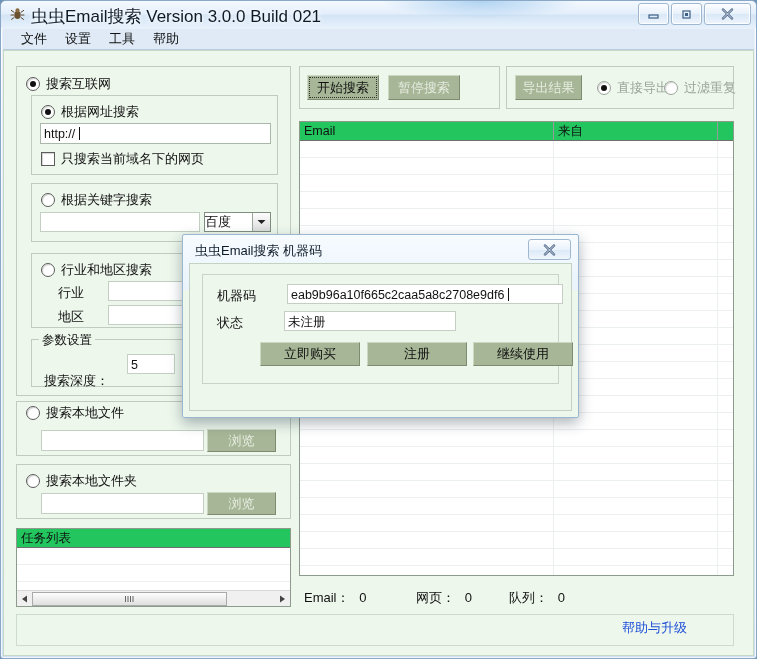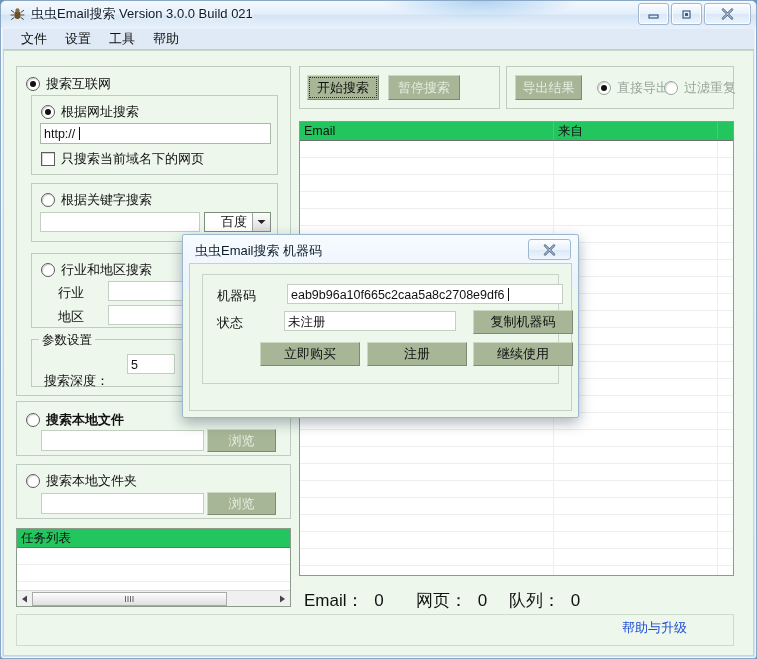--- a/index.html
+++ b/index.html
@@ -31,21 +31,21 @@
   }
   .titlebar .glow {
     position:absolute; left: 380px; top:-18px; width: 200px; height: 36px;
     background: radial-gradient(ellipse at center, rgba(120,180,230,.55), rgba(120,180,230,0) 70%);
   }
   .app-icon {
     position: absolute; left: 8px; top: 5px; width: 17px; height: 17px;
   }
   .title-text {
     position: absolute; left: 30px; top: 4px;
-    font-size: 13px; color: #0d1a28; white-space: nowrap;
+    font-size: 17px; color: #0d1a28; white-space: nowrap;
     text-shadow: 0 0 4px #fff, 0 0 6px #fff;
   }
   .winbtns { position: absolute; right: 5px; top: 2px; display: flex; gap: 2px; }
   .winbtn {
     width: 29px; height: 20px;
     border: 1px solid #9fb8d0;
     border-radius: 3px;
     background: linear-gradient(180deg,#fcfdff 0%, #e8f1fb 50%, #d9e8f7 51%, #eef5fd 100%);
     display: flex; align-items: center; justify-content: center;
     box-shadow: inset 0 0 0 1px rgba(255,255,255,.85);
@@ -122,21 +122,21 @@
     border-left: 1px solid #111; height: 13px; vertical-align: -2px;
   }
   .label { position: absolute; font-size: 13px; color: #111; white-space: nowrap; }
 
   .combo {
     position: absolute; box-sizing: border-box;
     background: #fff; border: 1px solid #7f8f7e;
     display: flex; align-items: center;
     font-size: 13px; color: #111;
   }
-  .combo .val { padding-left: 16px; flex: 1; }
+  .combo .val { padding-left: 0; flex: 1; }
   .combo .arrowbox {
     width: 17px; height: 100%;
     background: linear-gradient(180deg,#fdfdfd,#dcdcdc);
     border-left: 1px solid #9aa69a;
     display:flex; align-items:center; justify-content:center;
   }
 
   .btn {
     position: absolute; box-sizing: border-box;
     background: #a6b696;
@@ -174,21 +174,21 @@
     display: flex; align-items: center;
   }
   .hs-arrow { width: 15px; height: 15px; display:flex; align-items:center; justify-content:center; }
   .hs-thumb {
     height: 14px; background: linear-gradient(180deg,#fdfdfd,#dfdfdf);
     border: 1px solid #aaa; box-sizing: border-box;
     display: flex; align-items: center; justify-content: center;
   }
   .hs-track { flex: 1; }
 
-  .statusline { position: absolute; font-size: 17px; color: #111; white-space: nowrap; }
+  .statusline { position: absolute; font-size: 13px; color: #111; white-space: nowrap; }
   .link { position: absolute; font-size: 13px; color: #1d4ed8; white-space: nowrap; }
 
   
   .dialog {
     position: absolute;
     box-sizing: border-box;
     background: linear-gradient(180deg,#f6fbff 0%,#eaf3fb 30%, #edf7ec 30%, #edf7ec 100%);
     border: 1px solid #9bb6cf;
     border-radius: 2px;
     box-shadow: 0 5px 14px rgba(20,40,60,.35);
@@ -325,21 +325,21 @@
           <div class="grp-title">参数设置</div>
           <div class="label" style="left:12px; top:32px;">搜索深度：</div>
           <div class="tf" style="left:95px; top:14px; width:48px; height:20px; border-color:#c3cfc2;">
             <span>5</span>
           </div>
           <div class="label" style="left:155px; top:17px;">线程</div>
         </div>
       </div>
 
       <div class="grp" style="left:12px; top:350px; width:275px; height:55px;">
-        <div class="radio" style="left:9px; top:9px;font-weight:bold;">
+        <div class="radio" style="left:9px; top:2px;">
           <span class="dot"></span>
           <span>搜索本地文件</span>
         </div>
         <div class="tf" style="left:24px; top:28px; width:163px; height:21px; border-color:#c3cfc2;">
           <span></span>
         </div>
         <div class="btn disabled" style="left:190px; top:27px; width:69px; height:23px;">浏览</div>
       </div>
 
       <div class="grp" style="left:12px; top:413px; width:275px; height:55px;">
@@ -469,21 +469,20 @@
         <div class="dlg-body">
           <div class="dlg-inner">
             <div class="label" style="left:14px; top:12px;">机器码</div>
             <div class="tf caret" style="left:84px; top:9px; width:276px; height:20px; border-color:#c3cfc2;">
               <span>eab9b96a10f665c2caa5a8c2708e9df6</span>
             </div>
             <div class="label" style="left:14px; top:39px;">状态</div>
             <div class="tf" style="left:81px; top:36px; width:172px; height:20px; border-color:#c3cfc2;">
               <span>未注册</span>
             </div>
-            <div class="btn" style="left:270px; top:35px; width:100px; height:24px;">复制机器码</div>
             <div class="btn" style="left:57px; top:67px; width:100px; height:24px;">立即购买</div>
             <div class="btn" style="left:164px; top:67px; width:100px; height:24px;">注册</div>
             <div class="btn" style="left:270px; top:67px; width:100px; height:24px;">继续使用</div>
           </div>
         </div>
       </div>
 
     </div>
   </div>
 </div>

